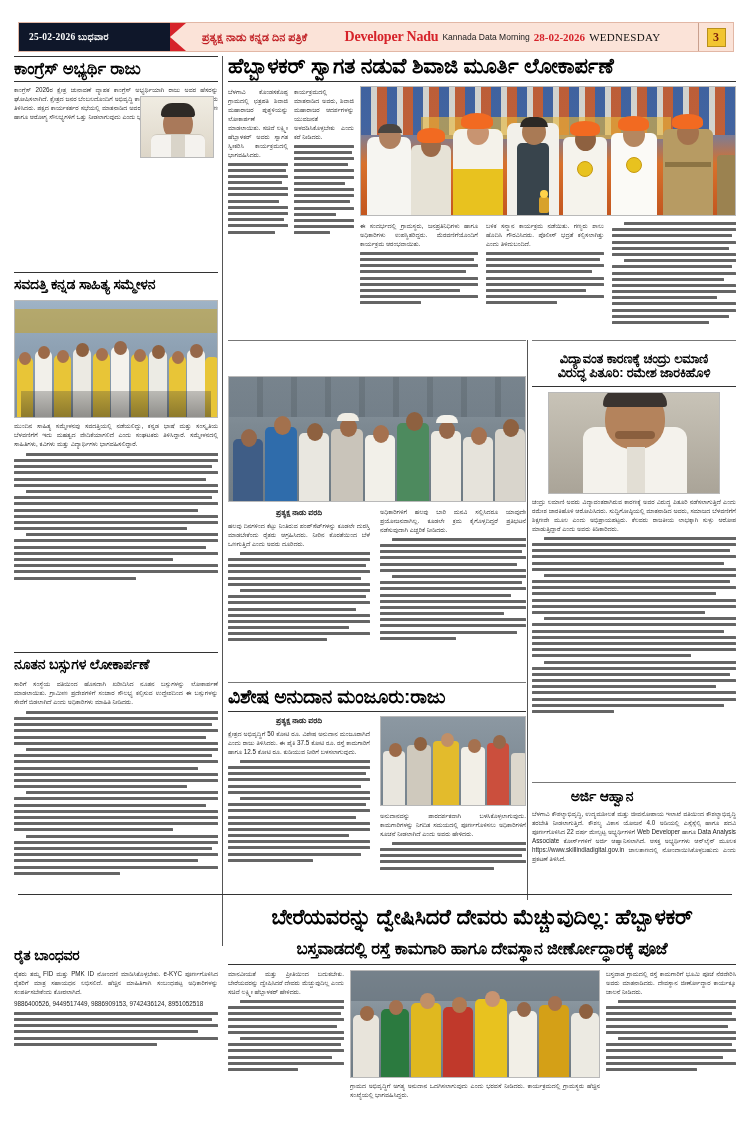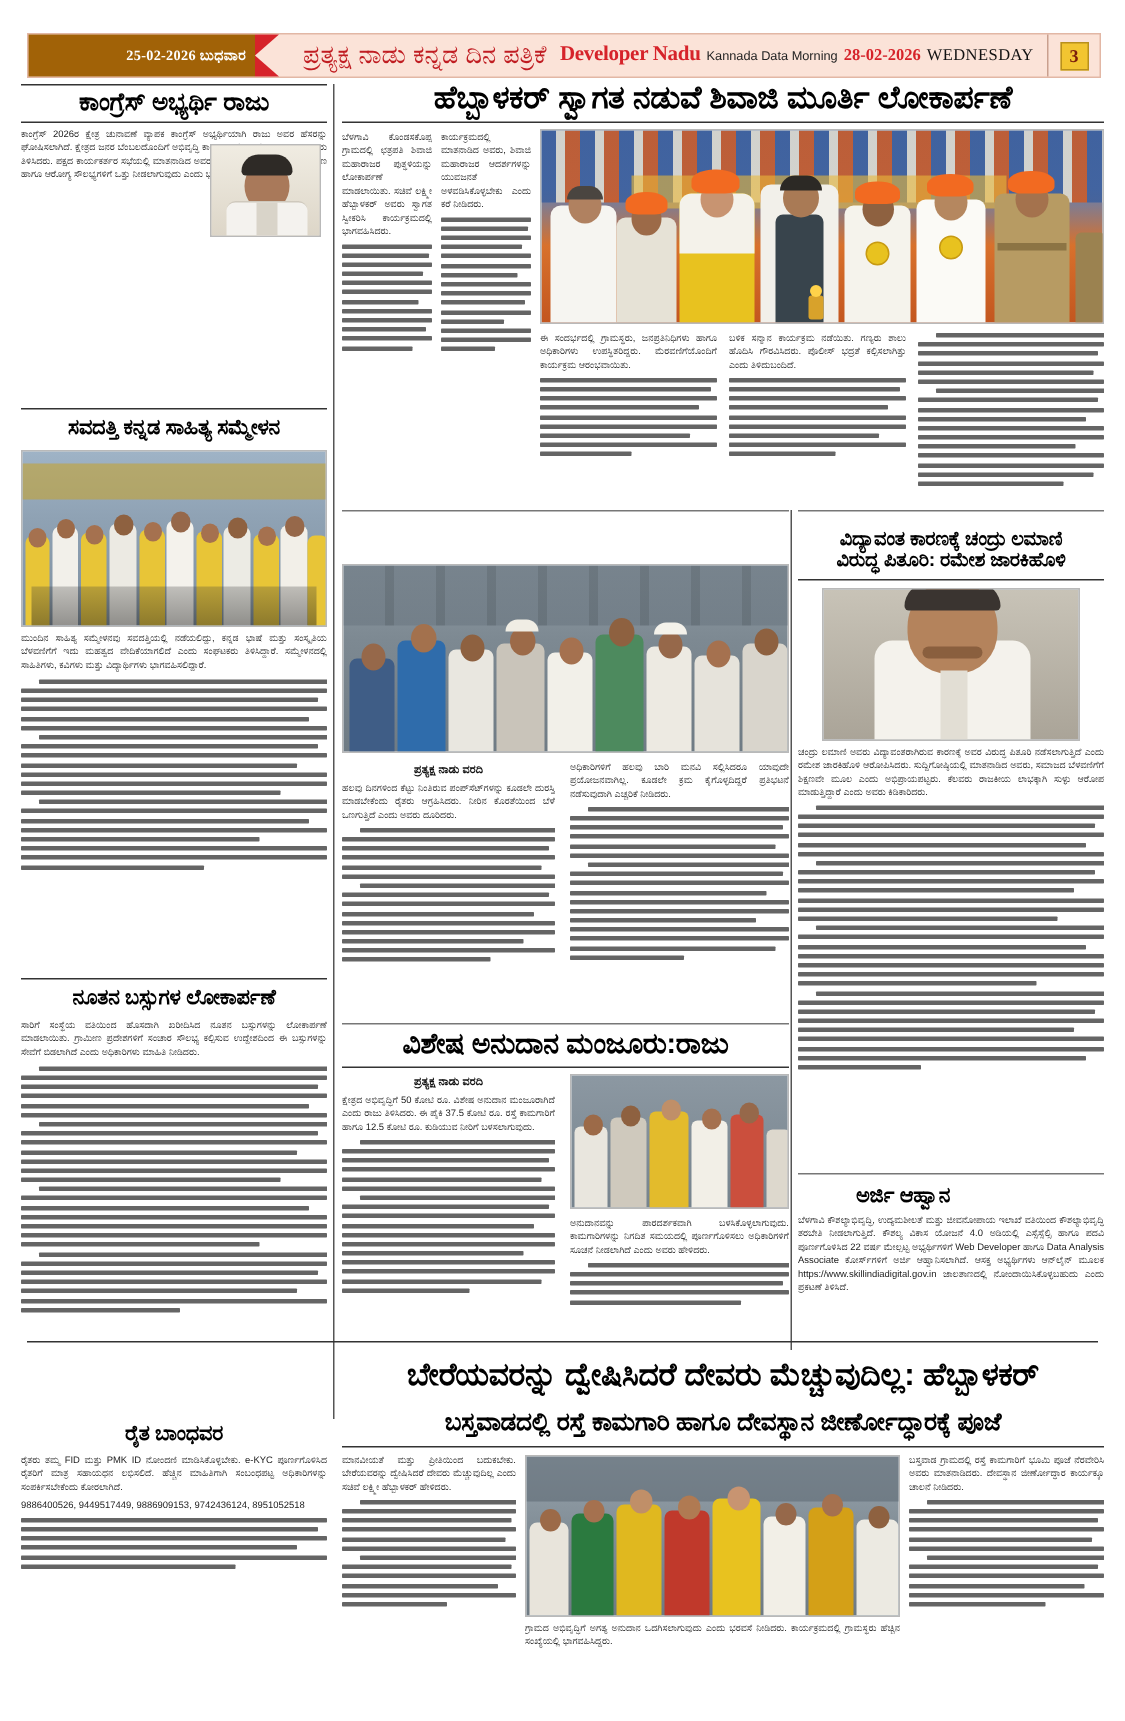--- a/index.html
+++ b/index.html
@@ -20,42 +20,41 @@
 
   
   .masthead{
     position:absolute;left:18px;top:22px;width:714px;height:28px;
     background:#fbe3d8;
     border:1px solid #e2b7a5;
     display:flex;align-items:stretch;
   }
   .mh-date-wrap{
     position:relative;
-    background:#a16207;
+    background:#0f172a;
     display:flex;align-items:center;
     padding:0 6px 0 10px;
     min-width:135px;
-    justify-content:flex-end;
   }
   .mh-date-wrap:after{
     content:"";position:absolute;right:-16px;top:0;
     width:0;height:0;
     border-top:14px solid #d6232a;
     border-bottom:14px solid #d6232a;
     border-right:16px solid transparent;
   }
   .mh-date{
     color:#fff;font-size:9.5px;font-weight:bold;letter-spacing:0.2px;
     white-space:nowrap;font-family:"Liberation Serif", serif;
   }
   .mh-kn-tagline{
     flex:0 0 auto;
     display:flex;align-items:center;
     padding-left:32px;
-    font-size:17px;color:#c01d22;font-weight:normal;
+    font-size:11px;color:#c01d22;font-weight:bold;
     white-space:nowrap;
   }
   .mh-center{
     flex:1;display:flex;align-items:center;justify-content:center;
     gap:4px;white-space:nowrap;
   }
   .mh-title{
     font-family:"Liberation Serif", serif;
     font-size:14px;font-weight:bold;color:#d6232a;letter-spacing:-0.2px;
   }
@@ -95,21 +94,21 @@
   }
   .hl-xl{font-size:21px;}
   .hl-lg{font-size:19px;}
   .hl-md{font-size:16.5px;}
   .hl-sm{font-size:14px;}
   .hl-xs{font-size:13px;}
 
   .hl-band{
     position:absolute;
     border-top:1px solid #333;border-bottom:1px solid #333;
-    display:flex;align-items:center;justify-content:center;
+    display:flex;align-items:center;
     box-sizing:border-box;
     background:#fff;
   }
   .hl-plain{
     position:absolute;
     display:flex;align-items:center;justify-content:center;
     box-sizing:border-box;
     text-align:center;
   }
 

